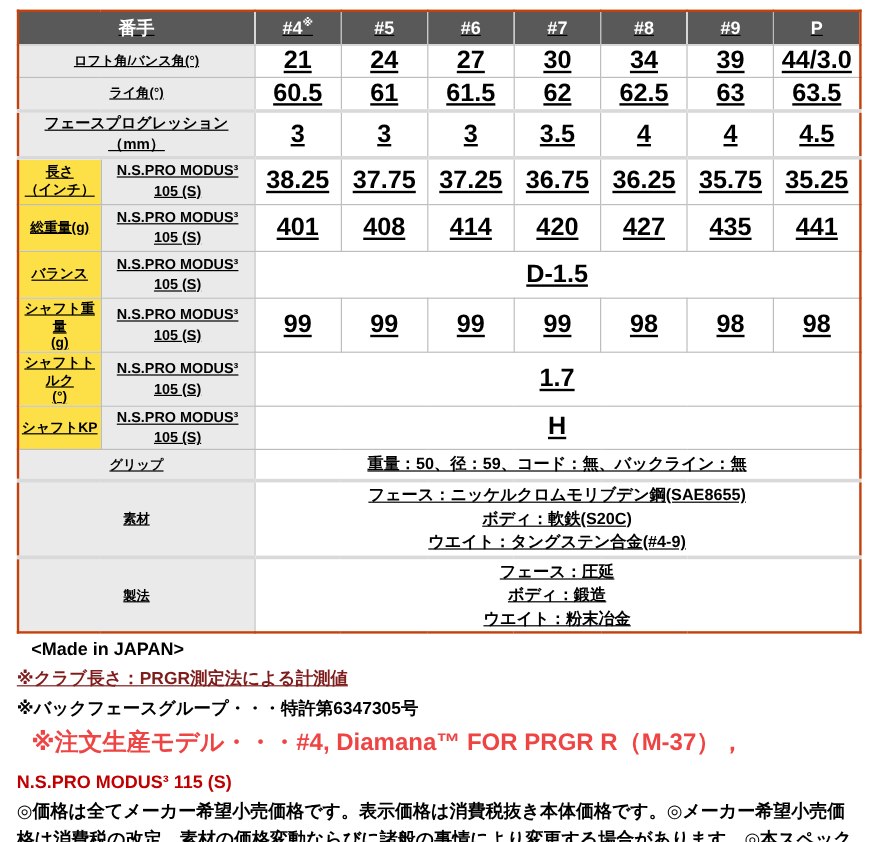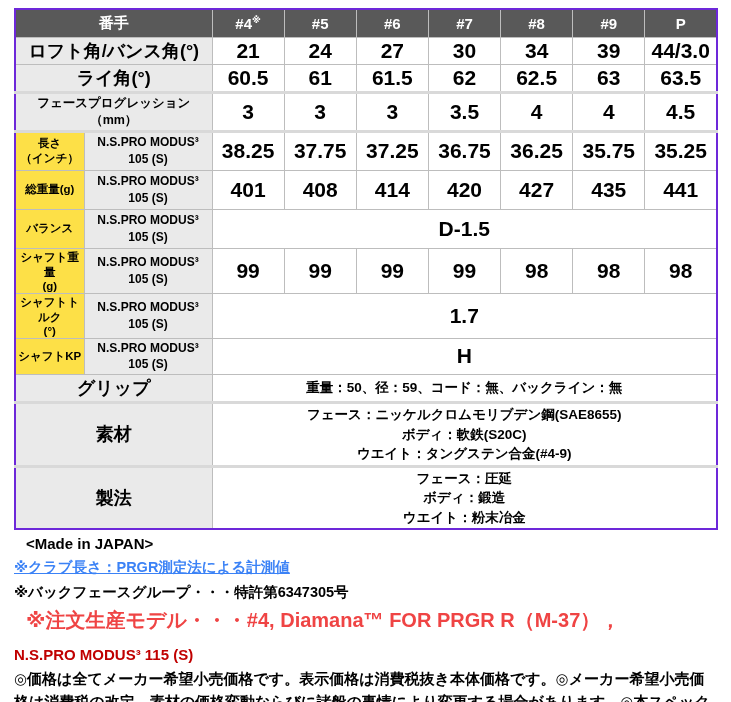--- a/index.html
+++ b/index.html
@@ -4,50 +4,51 @@
 <style>
   html,body { margin:0; padding:0; background:#ffffff; }
   body {
     width:731px; height:702px; overflow:hidden;
     font-family:"Liberation Sans","DejaVu Sans",sans-serif;
     color:#000;
   }
   .spec-table {
     border-collapse:collapse; table-layout:fixed;
     width:704px; margin:8px 0 0 14px;
-    border:2px solid #6d28d9;
+    border:2px solid #c2410c;
     background:#fff;
+    text-decoration:underline;
   }
   .spec-table th, .spec-table td {
     border:1px solid #bdbdbd;
     text-align:center; vertical-align:middle;
     padding:1px 2px; overflow:hidden;
   }
   th.head { background:#595959; color:#fff; font-size:15px; font-weight:bold; }
   .sup { font-size:9px; vertical-align:super; }
-  td.lbl    { background:#eaeaea; font-weight:bold; font-size:18px; }
+  td.lbl    { background:#eaeaea; font-weight:bold; font-size:11px; }
   td.lbl-fp { background:#eaeaea; font-weight:bold; font-size:12.5px; }
   td.lbl-sm { background:#fde047; font-weight:bold; font-size:11.5px; }
   td.shaft  { background:#eaeaea; font-weight:bold; font-size:12px; line-height:1.4; }
   td.val    { font-weight:bold; font-size:21px; }
   td.val-sm { font-weight:bold; font-size:13.5px; line-height:1.45; }
   .ml { white-space:pre-line; }
   tr.gap > th, tr.gap > td { border-top:3px solid #d9d9d9; }
   tr.h-hdr  { height:28px; }
   tr.h-loft { height:27px; }
   tr.h-lie  { height:25px; }
   tr.h-fp   { height:39px; }
   tr.h-big  { height:39px; }
   tr.h-kp   { height:34px;padding-left:23px; }
   tr.h-grip { height:26px; }
   tr.h-tri  { height:47px; }
 
   .notes { margin:5px 14px 0 14px; font-weight:bold; }
   .made-in  { font-size:15px; margin:3px 0 4px 12px; }
-  .note-link { color:#3b82f6; text-decoration:underline; font-size:14.5px; display:inline-block; margin:2px 0; cursor:pointer; }
+  .note-link { color:#7f1d1d; text-decoration:underline; font-size:14.5px; display:inline-block; margin:2px 0; cursor:pointer; }
   .patent   { font-size:14.5px; margin:4px 0; }
   .red-note { color:#ef4444; font-size:20px; margin:5px 0 0 12px; }
   .red-note2{ color:#c00000; font-size:15px; margin:12px 0 2px 0; }
   .disclaimer { font-size:15px; line-height:1.5; margin-top:5px; }
 </style>
 </head>
 <body>
 
 <table class="spec-table">
   <colgroup>

